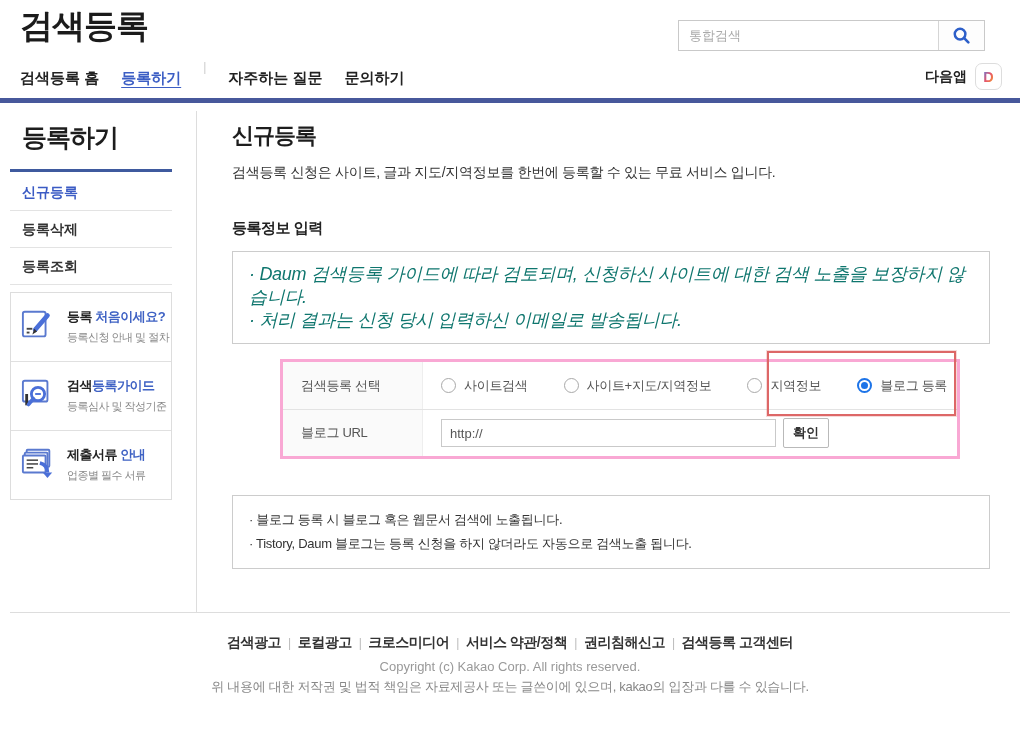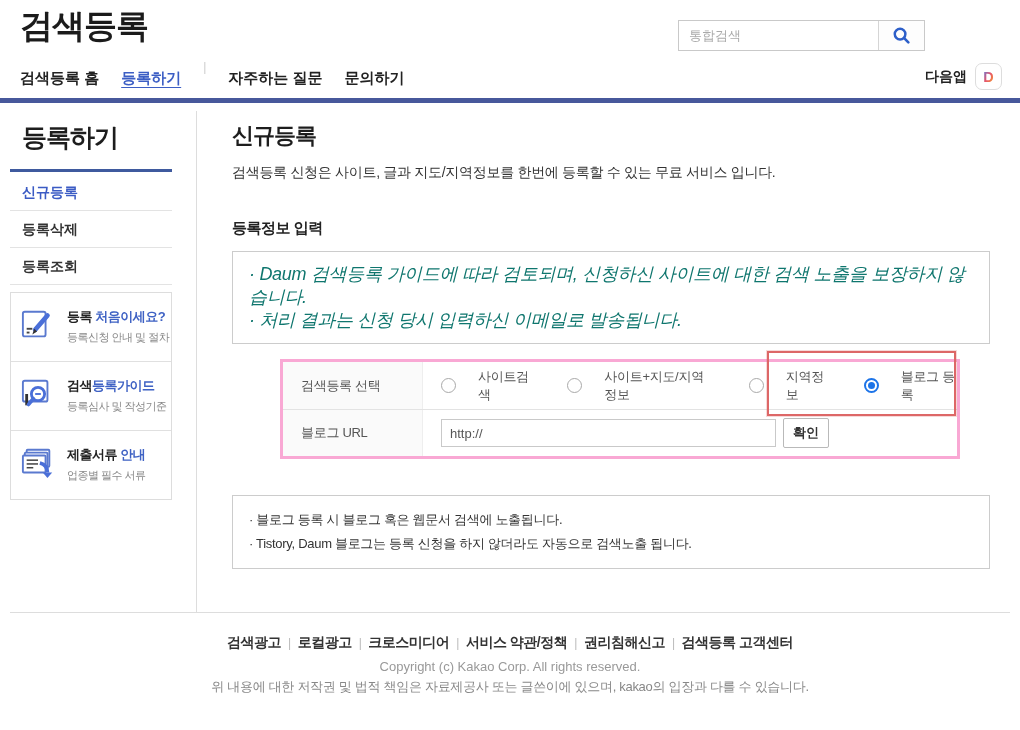--- a/index.html
+++ b/index.html
@@ -7,21 +7,21 @@
   body {
     width:1020px; height:730px; overflow:hidden; position:relative;
     font-family:"Liberation Sans","DejaVu Sans",sans-serif; color:#333;
   }
   .page { width:1020px; height:730px; position:relative; }
 
   
   .header { position:relative; height:103px; border-bottom:5px solid #47589b; }
   .logo { position:absolute; left:20px; top:4px; font-size:33px; font-weight:bold; color:#1b1b1b; letter-spacing:-1px; }
   .searchbox {
-    position:absolute; left:678px; top:20px; width:247px; height:31px;
+    position:absolute; left:678px; top:20px; width:307px; height:31px;
     border:1px solid #c9c9c9; display:flex; align-items:stretch; background:#fff;
   }
   .searchbox input {
     flex:1; border:none; outline:none; padding:0 10px; font-size:13px; color:#333;
     font-family:"Liberation Sans","DejaVu Sans",sans-serif;
   }
   .searchbox input::placeholder { color:#aaa; }
   .search-btn {
     width:46px; border:none; border-left:1px solid #d5d5d5; background:#fdfdfd;
     display:flex; align-items:center; justify-content:center; cursor:pointer;
@@ -69,21 +69,21 @@
 
   .form-wrap { position:relative; margin-top:15px; width:728px; }
   .form-table { border:3px solid #f9a8d4;margin-left:48px; }
   .form-row { display:flex; align-items:center; height:47px; }
   .form-row + .form-row { border-top:1px solid #e3e3e3; }
   .form-label {
     width:140px; align-self:stretch; display:flex; align-items:center; padding-left:18px;
     background:#fafafa; font-size:13px; color:#555; border-right:1px solid #eee; letter-spacing:-0.3px;
   }
   .form-content { flex:1; display:flex; align-items:center; padding-left:18px; gap:36px; }
-  .radio-opt { display:flex; align-items:center; gap:22px; cursor:pointer; }
+  .radio-opt { display:flex; align-items:center; gap:8px; cursor:pointer; }
   .radio {
     width:15px; height:15px; border:1px solid #a9a9a9; border-radius:50%; background:#fff;
     display:flex; align-items:center; justify-content:center; flex:none;
   }
   .radio.checked { border:2px solid #1d74e8; width:15px; height:15px; }
   .radio .dot { width:7px; height:7px; border-radius:50%; background:transparent; }
   .radio.checked .dot { background:#1d74e8; }
   .radio-label { font-size:13px; color:#555; letter-spacing:-0.3px; }
   .url-input {
     width:335px; height:28px; border:1px solid #c9c9c9; padding:11px 8px; font-size:13px; color:#555;

